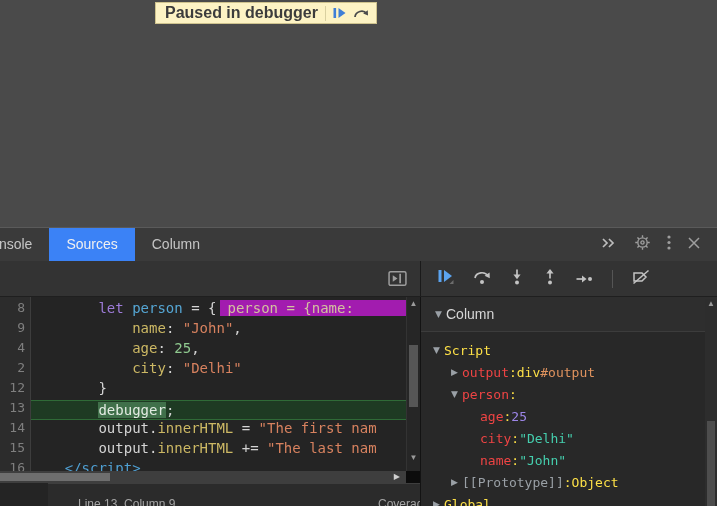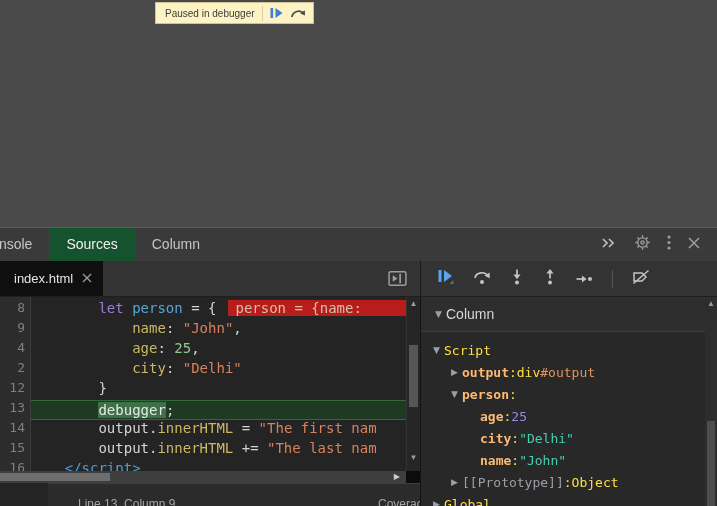--- a/index.html
+++ b/index.html
@@ -3,31 +3,31 @@
 <meta charset="utf-8">
 <style>
   html,body{margin:0;padding:0;background:#2a2a2a;}
   .page{position:relative;width:717px;height:506px;background:#4a4a4a;overflow:hidden;
         font-family:"Liberation Sans",sans-serif;-webkit-font-smoothing:antialiased;}
 
   
   .paused-badge{position:absolute;left:155px;top:2px;height:22px;background:#fdf3c4;
     border:1px solid #cfc38e;box-sizing:border-box;display:flex;align-items:center;
     gap:7px;padding:0 7px 0 9px;}
-  .badge-label{font-size:10px;color:#3c3c3c;white-space:nowrap;}
+  .badge-label{font-size:16px;color:#3c3c3c;white-space:nowrap;font-weight:bold;}
   .badge-sep{width:1px;height:15px;background:#d9d0a0;}
   .badge-btn{display:flex;align-items:center;}
 
   
   .devtools{position:absolute;left:0;top:227px;width:717px;height:279px;background:#333;
     border-top:1px solid #5a5a5a;box-sizing:border-box;display:flex;flex-direction:column;}
   .tabbar{height:33px;background:#3a3a3a;display:flex;align-items:stretch;flex:none;}
   .tabs{display:flex;overflow:hidden;flex:1;}
   .tab{padding:0 17px;line-height:33px;font-size:14px;color:#c5c5c5;white-space:nowrap;cursor:default;}
-  .tab.active{background:#14532d;color:#f0f0f0;}
+  .tab.active{background:#3b82f6;color:#f0f0f0;}
   .tab.clip{margin-left:-36px;}
   .more-tabs{display:flex;align-items:center;padding:0 10px;}
   .tabbar-icons{display:flex;align-items:center;gap:16px;padding:0 16px 0 8px;}
 
   .subbar{height:36px;background:#333;display:flex;border-bottom:1px solid #1f1f1f;box-sizing:border-box;flex:none;}
   .subbar-left{width:421px;flex:none;display:flex;align-items:center;border-right:1px solid #1a1a1a;
     box-sizing:border-box;position:relative;}
   .file-tab{height:35px;background:#0f0f0f;color:#e3e3e3;font-size:13px;display:flex;
     align-items:center;gap:9px;padding:0 11px 0 14px;}
   .panel-toggle{position:absolute;right:13px;top:9px;}
@@ -43,21 +43,21 @@
   .gutter{width:31px;flex:none;background:#2c2c2c;border-right:1px solid #3d3d3d;
     box-sizing:border-box;padding-top:3px;text-align:right;}
   .gutter-num{height:20px;line-height:20px;font:13px "DejaVu Sans Mono",monospace;color:#7f7f7f;padding-right:5px;}
   .code{flex:1;padding-top:3px;overflow:hidden;}
   .code-line{height:20px;line-height:20px;font:14px "DejaVu Sans Mono",monospace;
     white-space:pre;color:#d4d4d4;box-sizing:border-box;}
   .code-line.exec{background:#1e3a23;border-top:1px solid #2f6a37;border-bottom:1px solid #2f6a37;line-height:18px;}
   .tk-kw{color:#9d7bd8}.tk-var{color:#55a6d4}.tk-plain{color:#d4d4d4}.tk-prop{color:#ccb864}
   .tk-str{color:#d8825f}.tk-num{color:#8fc98f}.tk-tag{color:#4f9fd2}
   .tk-debugger{background:#40704a;color:#e2ebe2;}
-  .inline-widget{display:inline-block;margin-left:12px;padding:0 60px 0 7px;background:#b91c1c;color:#d3c29f;}
+  .inline-widget{display:inline-block;margin-left:4px;padding:0 60px 0 7px;background:#a21caf;color:#d3c29f;}
 
   .vscroll{width:14px;flex:none;background:#262626;border-left:1px solid #333;box-sizing:border-box;position:relative;}
   .vthumb{position:absolute;left:2px;right:2px;top:48px;height:62px;background:#565656;}
   .sarrow{position:absolute;left:0;width:100%;text-align:center;color:#9b9b9b;font-size:8px;line-height:10px;}
   .hscroll{height:12px;flex:none;background:#3e3e3e;position:relative;}
   .hthumb{position:absolute;left:0;top:2px;height:8px;width:110px;background:#6e6e6e;}
   .harrow{position:absolute;right:20px;top:1px;color:#cfcfcf;font-size:8px;line-height:10px;}
   .hcorner{position:absolute;right:0;top:0;width:14px;height:12px;background:#0c0c0c;}
 
   .statusbar{flex:1;background:#2b2b2b;border-top:1px solid #3e3e3e;position:relative;
@@ -66,21 +66,21 @@
   .status-right{position:absolute;left:330px;top:13px;white-space:nowrap;}
 
   
   .scope-pane{flex:1;background:#282828;position:relative;overflow:hidden;}
   .scope-header{height:35px;background:#2e2e2e;border-bottom:1px solid #3c3c3c;display:flex;
     align-items:center;padding-left:10px;color:#d6d6d6;font-size:14px;box-sizing:border-box;}
   .scope-rows{padding-top:7px;}
   .scope-row{height:22px;line-height:22px;font:13px "DejaVu Sans Mono",monospace;
     color:#d4d4d4;white-space:nowrap;display:flex;align-items:center;}
   .arrow{width:15px;flex:none;font-size:9px;color:#9aa0a6;text-align:center;font-family:"DejaVu Sans",sans-serif;}
-  .sk-key{color:#fdba74;font-weight:bold}.sk-plain{color:#fde047}.sk-orange{color:#e0935e}
+  .sk-key{color:#ef4444;font-weight:normal}.sk-plain{color:#fde047}.sk-orange{color:#e0935e}
   .sk-purple{color:#9d86e8}.sk-teal{color:#45cfae}.sk-gray{color:#9aa0a6}
   .scope-vscroll{position:absolute;right:0;top:2px;bottom:0;width:12px;background:#2d2d2d;}
   .scope-vthumb{position:absolute;left:2px;right:2px;top:122px;height:85px;background:#4d4d4d;}
 </style>
 </head>
 <body>
 
 <div class="page">
 
   <div class="paused-badge">
@@ -133,28 +133,20 @@
         <span>
           <svg width="14" height="14" viewBox="0 0 14 14" fill="none">
               <path d="M2 2 L12 12 M12 2 L2 12" stroke="#9e9e9e" stroke-width="1.5"></path>
             </svg>
         </span>
       </div>
     </div>
 
     <div class="subbar">
       <div class="subbar-left">
-        <div class="file-tab">
-          <span>index.html</span>
-          <span>
-            <svg width="10" height="10" viewBox="0 0 10 10" fill="none">
-                <path d="M1 1 L9 9 M9 1 L1 9" stroke="#9a9a9a" stroke-width="1.4"></path>
-              </svg>
-          </span>
-        </div>
         <span class="panel-toggle">
           <svg width="19" height="17" viewBox="0 0 18 16" fill="none">
               <rect x="1" y="1.5" width="16" height="13" rx="1.5" stroke="#9e9e9e" stroke-width="1.4"></rect>
               <path d="M4.5 5 L9 8 L4.5 11 Z" fill="#9e9e9e"></path>
               <path d="M11.5 3.5 v9" stroke="#9e9e9e" stroke-width="1.6"></path>
             </svg>
         </span>
       </div>
       <div class="subbar-right">
         <span>

